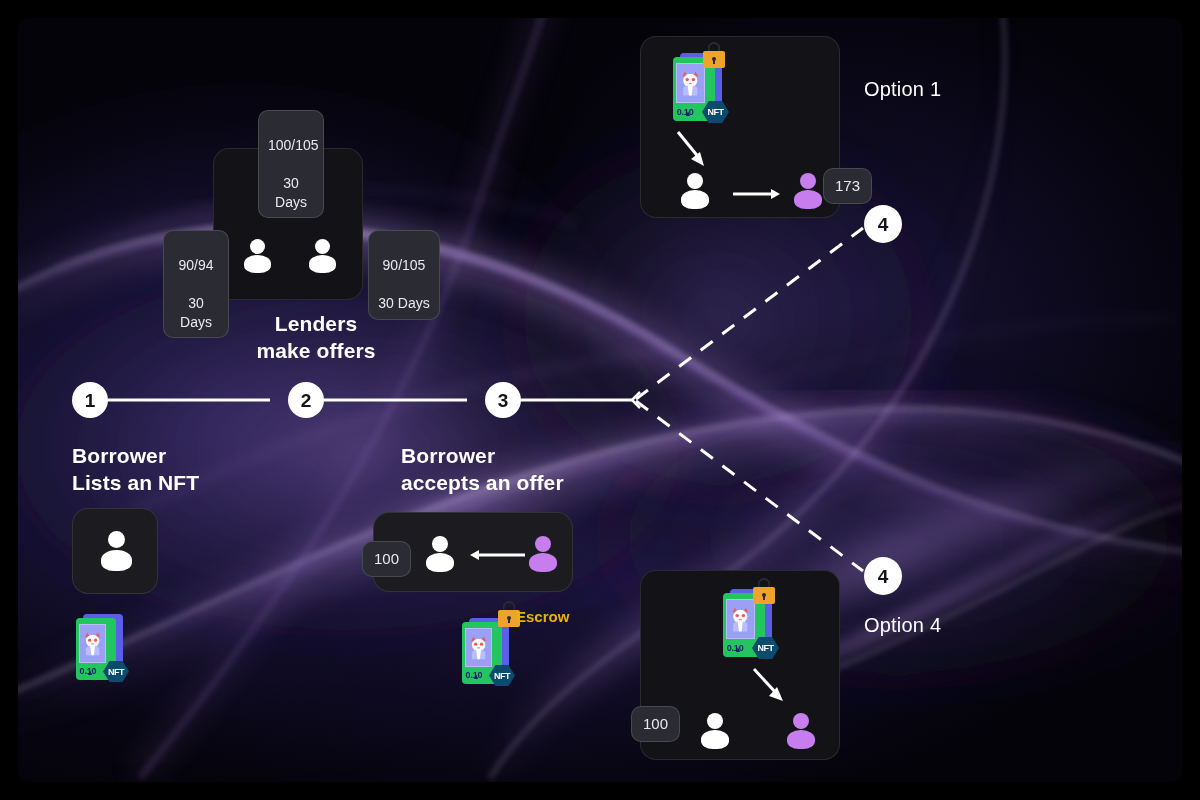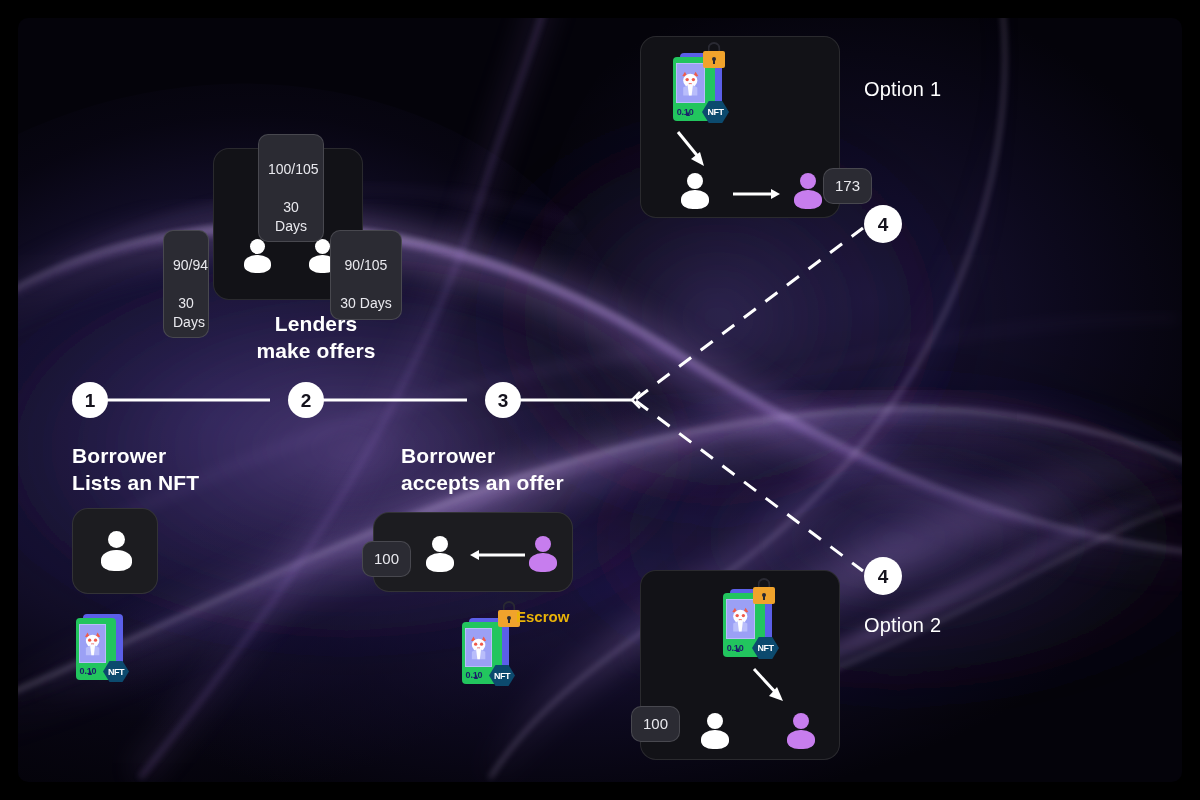--- a/index.html
+++ b/index.html
@@ -325,29 +325,29 @@
       <div class="person" style="left:30px; top:90px;">
         <div class="head" style="left:6px; top:0; width:15px; height:15px;"></div>
         <div class="body" style="left:0; top:16px; width:27px; height:18px;"></div>
       </div>
       <div class="person" style="left:95px; top:90px;">
         <div class="head" style="left:6px; top:0; width:15px; height:15px;"></div>
         <div class="body" style="left:0; top:16px; width:27px; height:18px;"></div>
       </div>
     </div>
 
-    <div class="badge" style="left:240px; top:92px; width:66px;margin-top:24px;">
+    <div class="badge" style="left:240px; top:92px; width:66px;">
       <span>100/105</span><br>
       <span>30 Days</span>
     </div>
-    <div class="badge" style="left:145px; top:212px; width:46px;">
+    <div class="badge" style="left:145px; top:212px; width:66px;">
       <span>90/94</span><br>
       <span>30 Days</span>
     </div>
-    <div class="badge" style="left:312px; top:212px; width:72px;">
+    <div class="badge" style="left:350px; top:212px; width:72px;">
       <span>90/105</span><br>
       <span>30 Days</span>
     </div>
 
     <div class="caption" style="left:228px; top:293px; text-align:center; width:140px;">Lenders
 make offers</div>
 
     <div class="caption" style="left:383px; top:425px;">Borrower
 accepts an offer</div>
 
@@ -482,16 +482,16 @@
         <div class="head" style="left:6px; top:0; width:16px; height:16px;"></div>
         <div class="body" style="left:0; top:17px; width:28px; height:19px;"></div>
       </div>
       <div class="person purple" style="left:146px; top:142px;">
         <div class="head" style="left:6px; top:0; width:16px; height:16px;"></div>
         <div class="body" style="left:0; top:17px; width:28px; height:19px;"></div>
       </div>
     </div>
     <div class="badge one" style="left:613px; top:688px;">100</div>
 
-    <div class="opt-label" style="left:846px; top:596px;">Option 2</div>
+    <div class="opt-label" style="left:846px; top:596px;">Option 4</div>
 
   </div>
 </div>
 
 </body></html>

